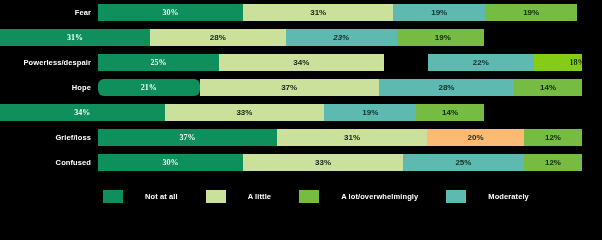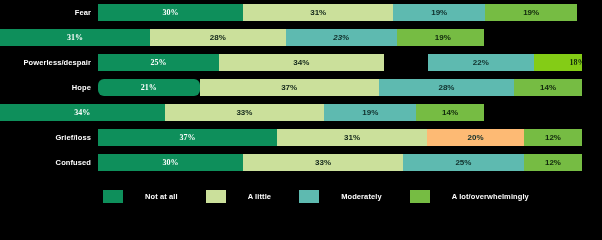--- a/index.html
+++ b/index.html
@@ -208,21 +208,21 @@
   <div class="legend">
       <div class="legend-item">
         <span class="legend-swatch" style="background: rgb(14, 143, 91);"></span>
         <span class="legend-text">Not at all</span>
       </div>
       <div class="legend-item">
         <span class="legend-swatch" style="background: rgb(203, 224, 155);"></span>
         <span class="legend-text">A little</span>
       </div>
       <div class="legend-item">
+        <span class="legend-swatch" style="background: rgb(118, 188, 67);"></span>
+        <span class="legend-text">A lot/overwhelmingly</span>
+      </div>
+      <div class="legend-item">
         <span class="legend-swatch" style="background: rgb(94, 186, 176);"></span>
         <span class="legend-text">Moderately</span>
       </div>
-      <div class="legend-item">
-        <span class="legend-swatch" style="background: rgb(118, 188, 67);"></span>
-        <span class="legend-text">A lot/overwhelmingly</span>
-      </div>
     </div>
 </div>
 
 </body></html>

